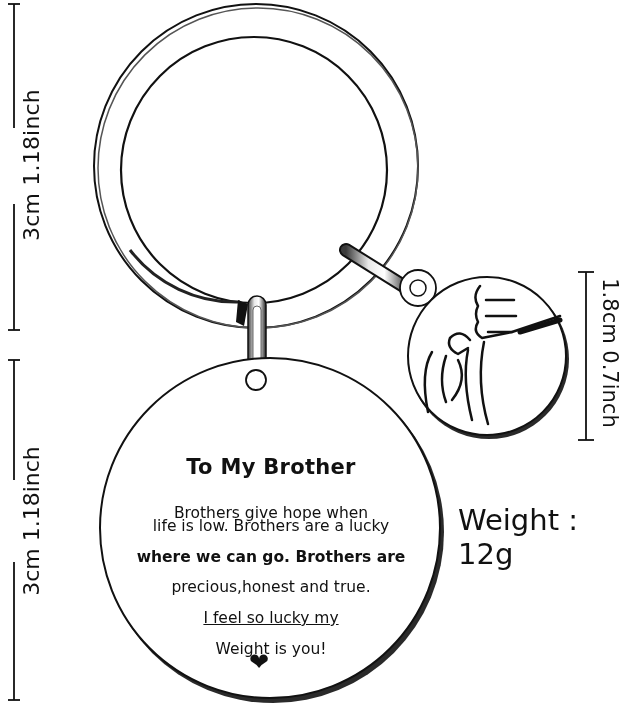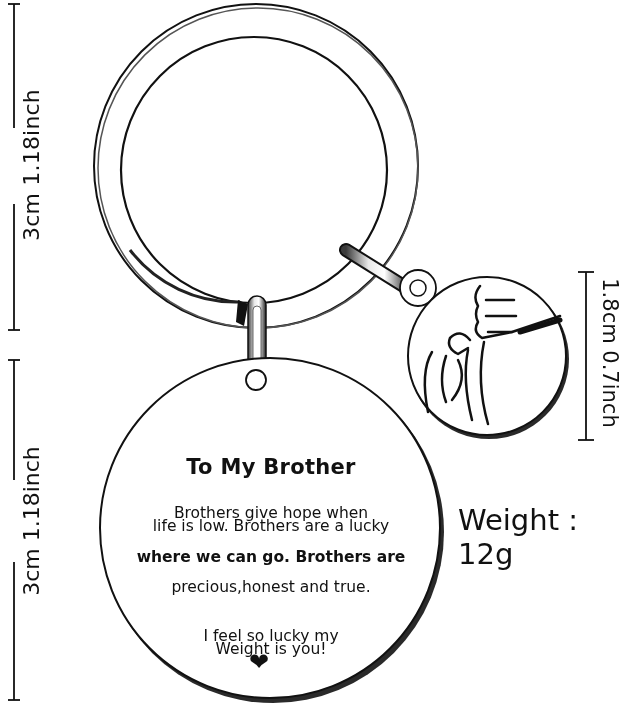--- a/index.html
+++ b/index.html
@@ -23,21 +23,21 @@
       text-align: center;
       font-family: "DejaVu Sans", sans-serif;
       color: #111;
     }
     .tag-title { top: 455px; font-size: 21px; font-weight: bold; letter-spacing: 0.3px; }
     .tag-line { font-size: 15.5px; }
     .l1 { top: 488px; margin-top: 16px; }
     .l2 { top: 517px; }
     .l3 { top: 548px; font-weight: bold; }
     .l4 { top: 578px; text-align: center; }
-    .l5 { top: 627px; }
+    .l5 { top: 609px; text-decoration: underline; }
     .l6 { top: 640px; }
     .heart { position: absolute; left: 246px; top: 650px; width: 26px; font-size: 24px; text-align: center; color: #111; line-height: 1; }
   </style>
 </head>
 <body>
 
 <svg class="stage" viewBox="0 0 640 709" xmlns="http://www.w3.org/2000/svg">
   <defs>
     <linearGradient id="metal" x1="0" y1="0" x2="1" y2="1">
       <stop offset="0" stop-color="#f4f4f4"></stop>

